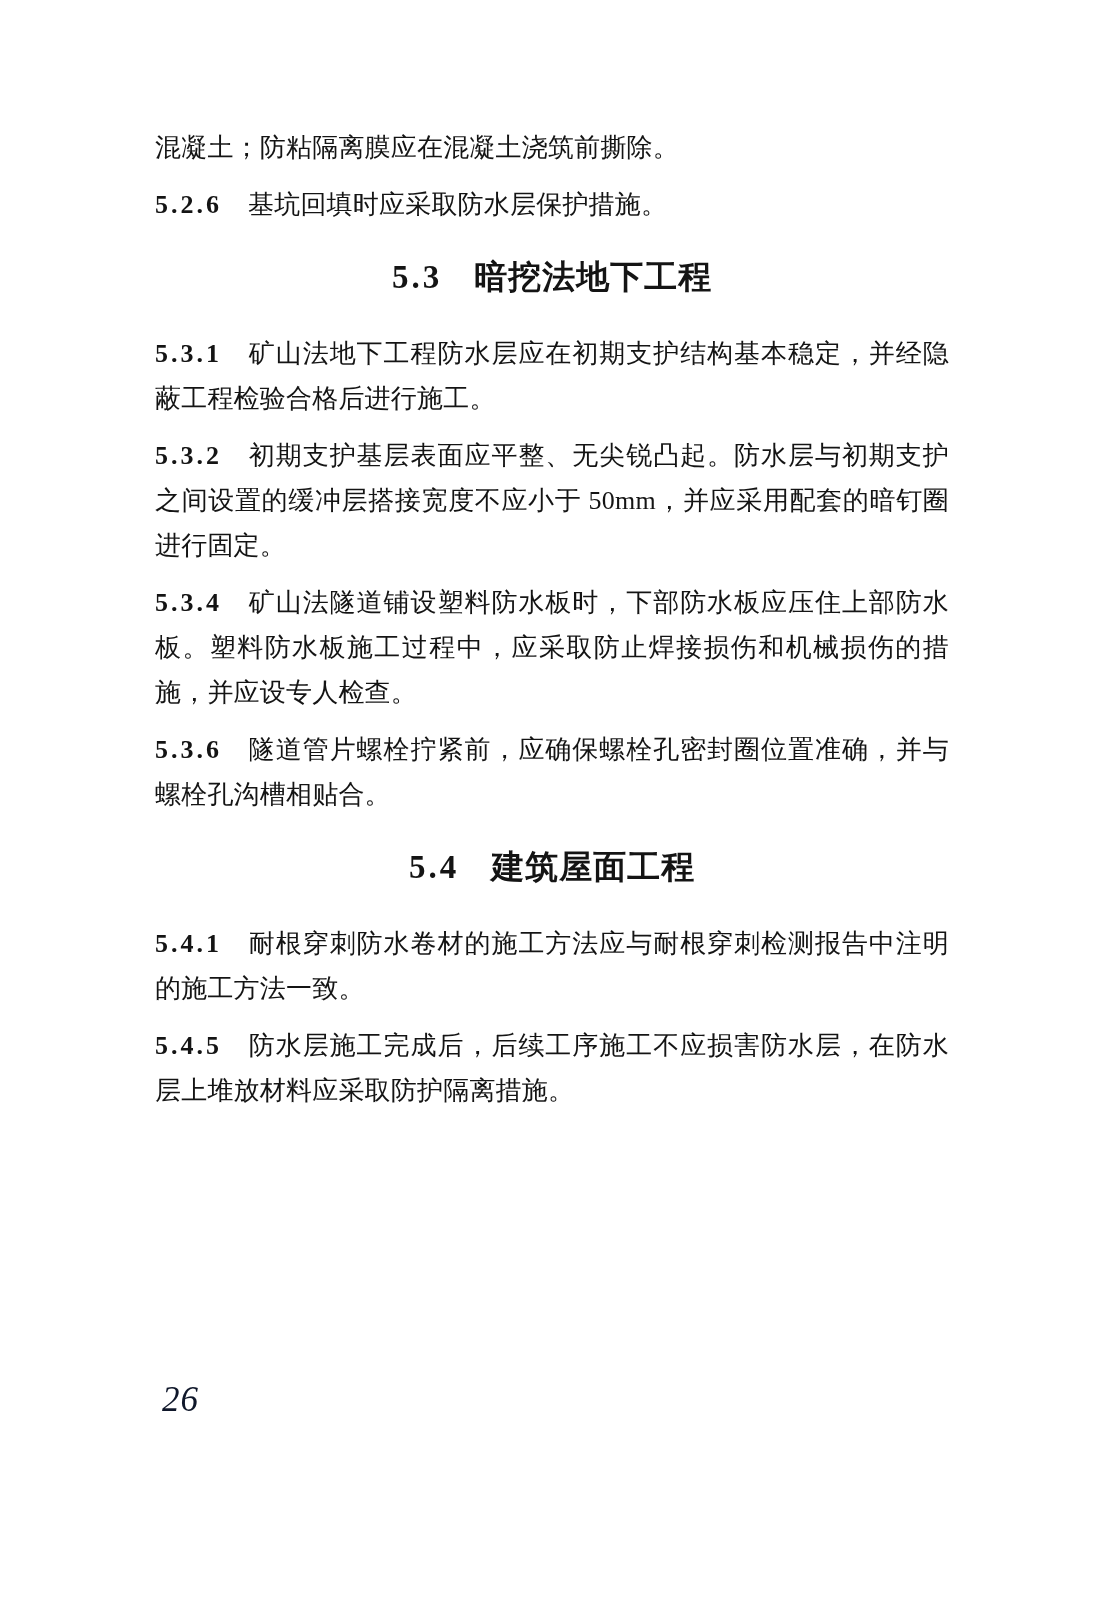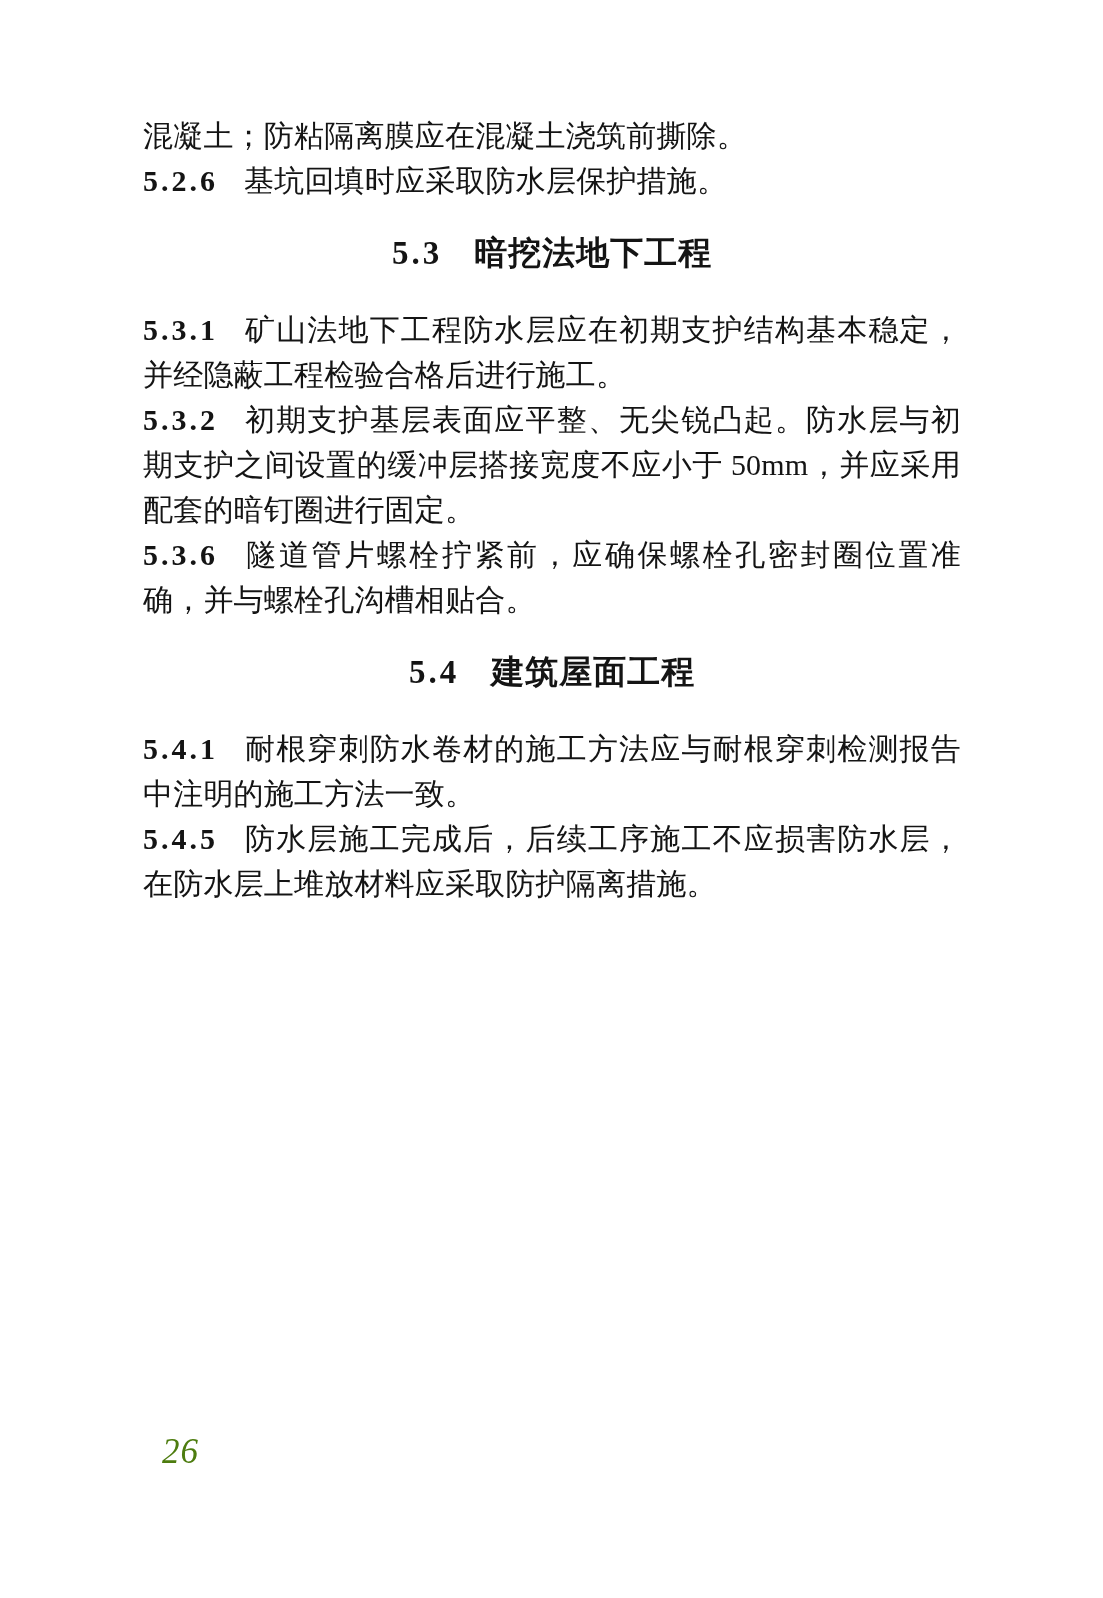--- a/index.html
+++ b/index.html
@@ -20,22 +20,22 @@
     inset: 0;
     background: #ffffff;
   }
   .text-block {
     position: absolute;
     left: 143px;
     top: 113px;
     width: 818px;
   }
   p.para, p.clause {
-    margin: 0;
-    font-size: 30px;
+    margin: 12px;
+    font-size: 26px;
     line-height: 45px;
     text-align: justify;
     text-justify: inter-character;
     letter-spacing: 0.2px;
   }
   .clause .num {
     font-weight: 700;
     letter-spacing: 3px;
     margin-right: 26px;
     white-space: nowrap;
@@ -54,25 +54,25 @@
     letter-spacing: 3px;
     margin-right: 32px;
   }
   h2.section-heading .h-title {
     font-family: "Liberation Sans", "DejaVu Sans", sans-serif;
     font-weight: 700;
   }
   .page-number {
     position: absolute;
     left: 162px;
-    top: 1432px;
+    top: 1380px;
     font-size: 35px;
     font-style: italic;
     font-family: "Liberation Serif", "DejaVu Serif", serif;
-    color: #4d7c0f;
+    color: #0f172a;
     letter-spacing: 1px;
   }
 </style>
 </head>
 <body>
 
 <div class="page">
   <div class="text-block">
 
     <p class="para">混凝土；防粘隔离膜应在混凝土浇筑前撕除。</p>
@@ -85,20 +85,23 @@
       <span class="h-num">5.3</span><span class="h-title">暗挖法地下工程</span>
     </h2>
 
     <p class="clause">
       <span class="num">5.3.1</span><span class="clause-text">矿山法地下工程防水层应在初期支护结构基本稳定，并经隐蔽工程检验合格后进行施工。</span>
     </p>
     <p class="clause">
       <span class="num">5.3.2</span><span class="clause-text">初期支护基层表面应平整、无尖锐凸起。防水层与初期支护之间设置的缓冲层搭接宽度不应小于 50mm，并应采用配套的暗钉圈进行固定。</span>
     </p>
     <p class="clause">
+      <span class="num">5.3.4</span><span class="clause-text">矿山法隧道铺设塑料防水板时，下部防水板应压住上部防水板。塑料防水板施工过程中，应采取防止焊接损伤和机械损伤的措施，并应设专人检查。</span>
+    </p>
+    <p class="clause">
       <span class="num">5.3.6</span><span class="clause-text">隧道管片螺栓拧紧前，应确保螺栓孔密封圈位置准确，并与螺栓孔沟槽相贴合。</span>
     </p>
 
     <h2 class="section-heading">
       <span class="h-num">5.4</span><span class="h-title">建筑屋面工程</span>
     </h2>
 
     <p class="clause">
       <span class="num">5.4.1</span><span class="clause-text">耐根穿刺防水卷材的施工方法应与耐根穿刺检测报告中注明的施工方法一致。</span>
     </p>

